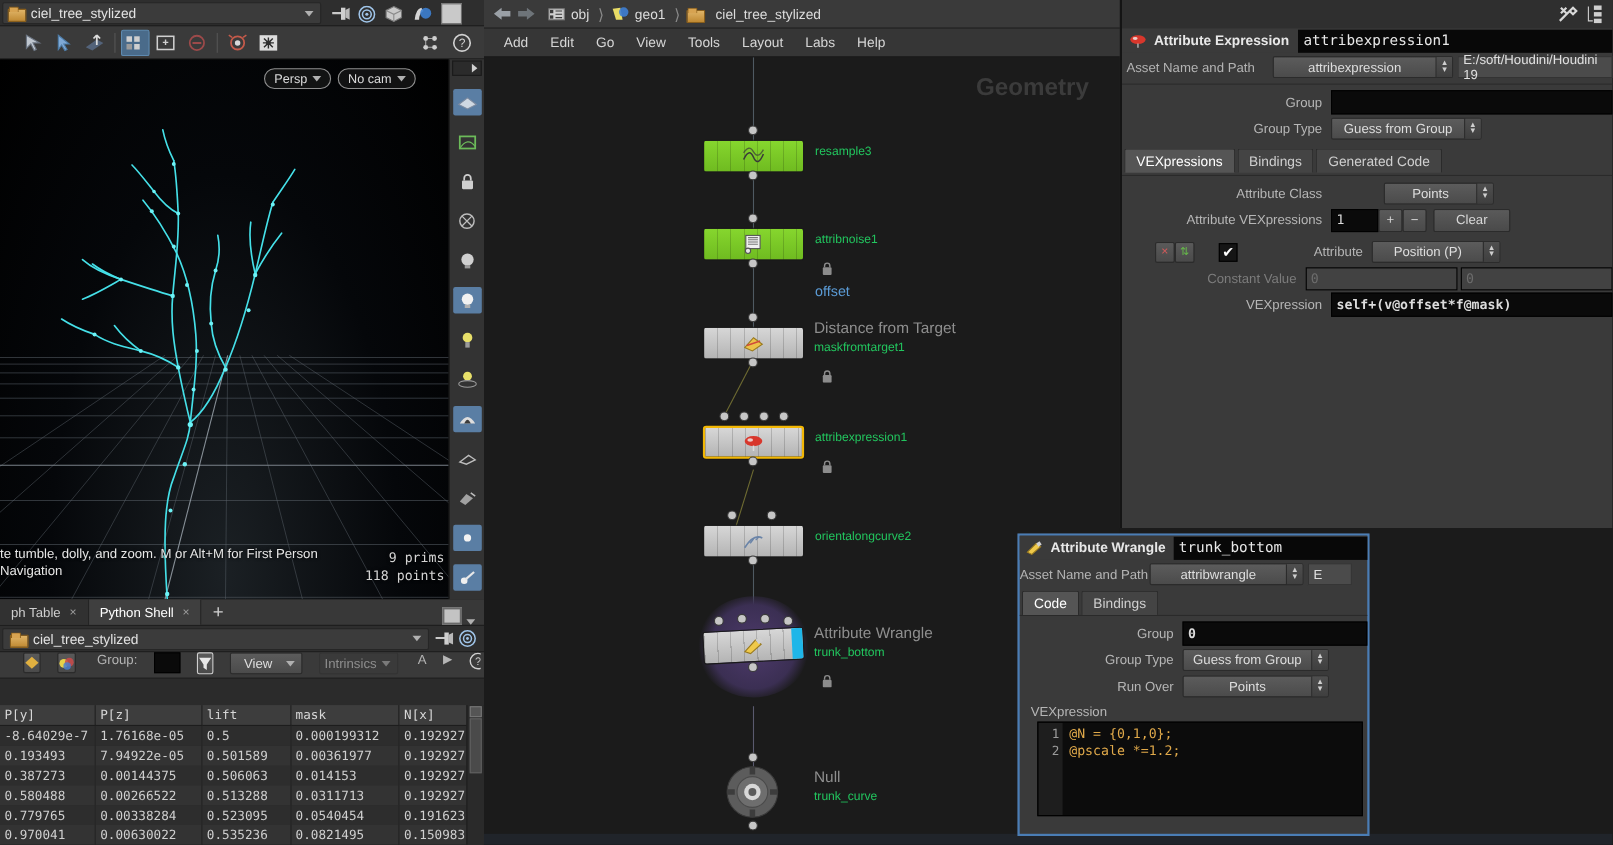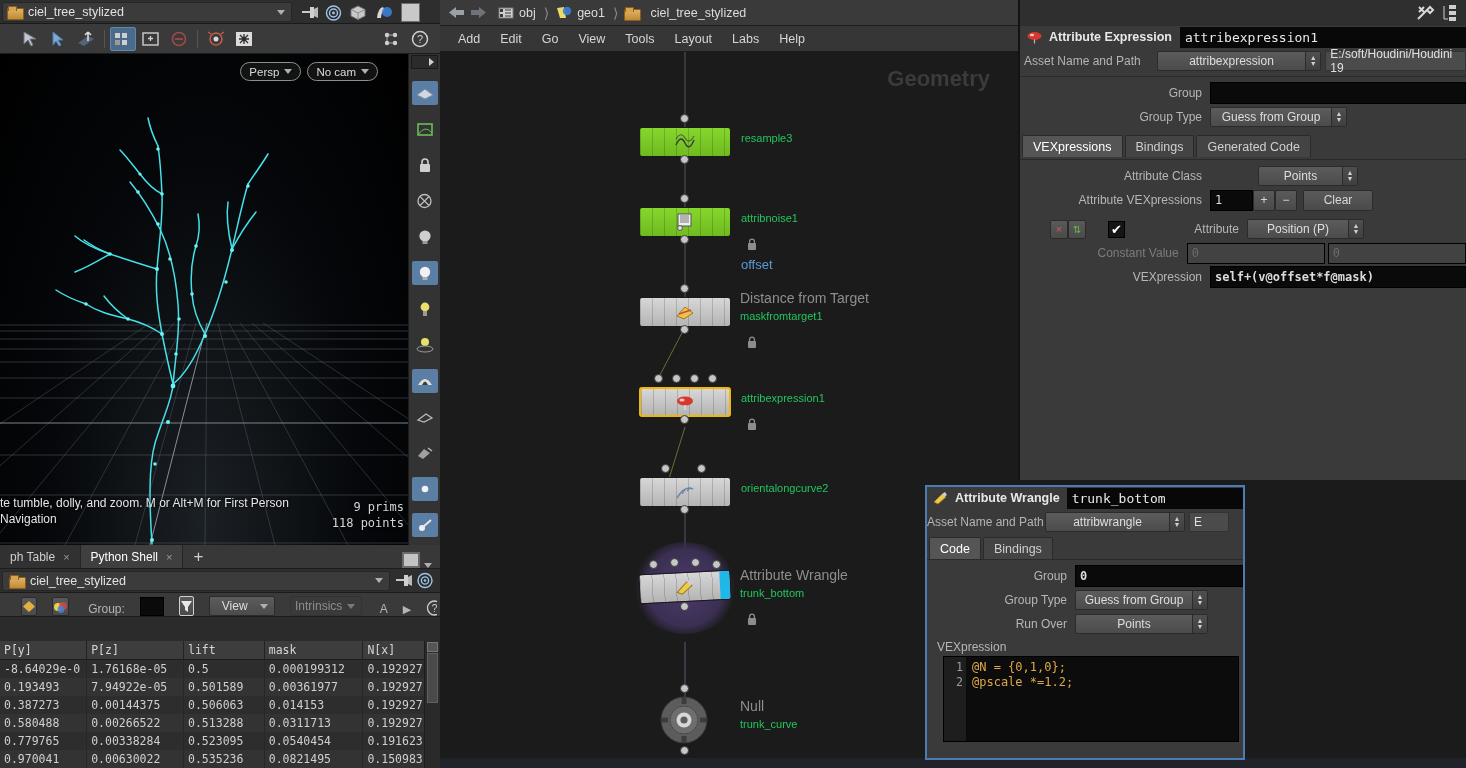--- a/index.html
+++ b/index.html
@@ -74,21 +74,21 @@
   #sheet-tabs { height:24px; background:#383838; border-bottom:1px solid #1c1c1c;
                 display:flex; align-items:flex-end; }
   .sh-tab { height:23px; padding:0 10px; display:flex; align-items:center; gap:8px;
             font-size:12px; color:#cfcfcf; background:#313131; border-right:1px solid #242424;}
   .sh-tab.act { background:#3f3f3f; color:#fff; }
   .sh-x { color:#9a9a9a; font-size:11px; }
   #sheet-pathrow { height:24px; background:#2e2e2e; display:flex; align-items:center;
                    padding:2px 2px; gap:4px; border-bottom:1px solid #1c1c1c;}
   #sheet-pathbox { flex:1; height:20px; background:#3b3b3b; border:1px solid #262626;
                    border-radius:2px; display:flex; align-items:center; padding-left:6px; }
-  #sheet-toolbar { height:24px; background:#3a3a3a; display:flex; align-items:flex-end;
+  #sheet-toolbar { height:24px; background:#3a3a3a; display:flex; align-items:flex-start;
                    gap:15px; padding:0 3px; border-bottom:1px solid #1c1c1c; }
   #sheet-table { position:absolute; left:0; top:96px; width:440px; height:127px;
                  overflow:hidden; }
   table { border-collapse:collapse; font-family:"DejaVu Sans Mono", monospace; font-size:11.5px;}
   th { background:#3d3d3d; color:#d6d6d6; font-weight:normal; text-align:left;
        padding:2px 4px; border-right:1px solid #222; border-bottom:1px solid #1d1d1d; height:17px;}
   td { padding:1px 4px; border-right:1px solid #272727; color:#cfcfcf; height:18px;
        white-space:nowrap; overflow:hidden; }
   tr.odd td { background:#2d2d2d; }
   tr.even td { background:#333333; }
@@ -568,21 +568,21 @@
             <tr id="thead-row">
               <th style="width: 88px; margin-left: 27px;">P[y]</th>
               <th style="width: 105px;">P[z]</th>
               <th style="width: 92px;">lift</th>
               <th style="width: 108px;">mask</th>
               <th style="width: 85px;">N[x]</th>
             </tr>
           </thead>
         <tbody id="tbody">
             <tr class="odd">
-              <td style="width: 88px;">-8.64029e-0</td>
+              <td style="width: 88px;">-8.64029e-7</td>
               <td style="width: 105px;">1.76168e-05</td>
               <td style="width: 92px;">0.5</td>
               <td style="width: 108px;">0.000199312</td>
               <td style="width: 85px;">0.192927</td>
             </tr>
             <tr class="even">
               <td style="width: 88px;">0.193493</td>
               <td style="width: 105px;">7.94922e-05</td>
               <td style="width: 92px;">0.501589</td>
               <td style="width: 108px;">0.00361977</td>

